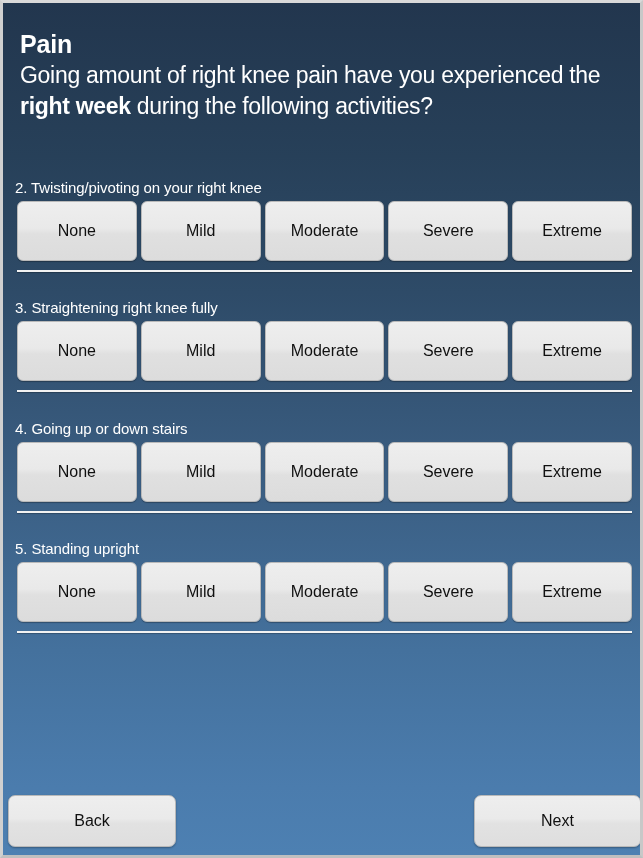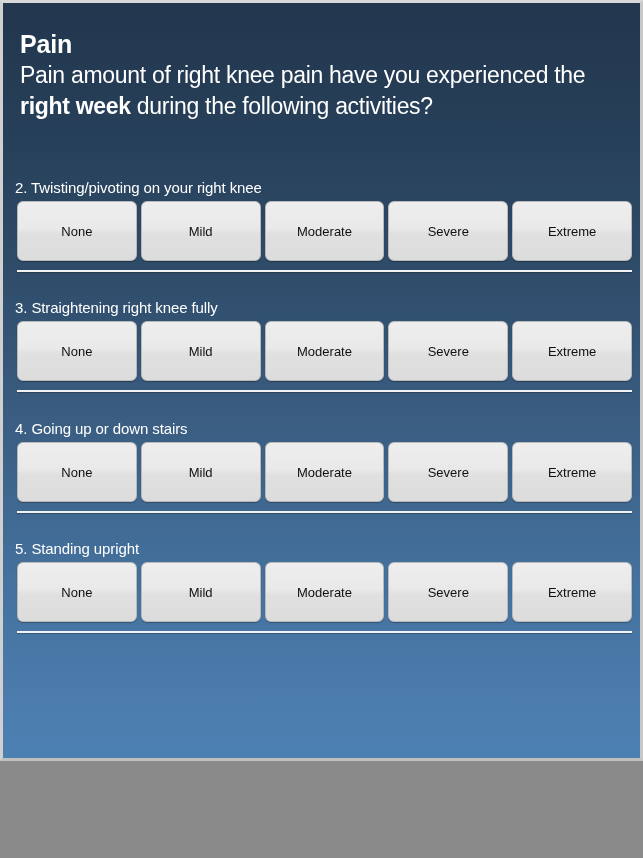--- a/index.html
+++ b/index.html
@@ -6,21 +6,21 @@
     margin: 0;
     padding: 0;
     background: #8a8a8a;
   }
   body {
     font-family: "Liberation Sans", sans-serif;
   }
   #app {
     position: relative;
     width: 643px;
-    height: 761px;
+    height: 858px;
     overflow: hidden;
     background: linear-gradient(to bottom,
                 #23374f 0%,
                 #2b4563 22%,
                 #365party 22%,
                 #3a5d83 52%,
                 #477aac 84%,
                 #4c7fb1 100%);
     box-sizing: border-box;
     border-top: 3px solid #d9d9d9;
@@ -83,21 +83,21 @@
     flex: 1 1 0;
     height: 60px;
     background: linear-gradient(to bottom, #eeeeee 0%, #e9e9e9 45%, #e0e0e0 55%, #dcdcdc 100%);
     border: 1px solid #b9b9b9;
     border-radius: 6px;
     box-sizing: border-box;
     display: flex;
     align-items: center;
     justify-content: center;
     color: #101010;
-    font-size: 13px;
+    font-size: 16px;
     box-shadow: 0 1px 1px rgba(0,0,0,0.28);
     cursor: pointer;
     user-select: none;
   }
   .divider {
     height: 2px;
     background: #f2f2f2;
     margin: 9px 14px 0 14px;
     box-shadow: 0 1px 1px rgba(0,0,0,0.25);
   }
@@ -123,21 +123,21 @@
   #next-btn { left: 471px; top: 792px; width: 167px; }
 </style>
 </head>
 <body>
 
 <div id="app">
   <div id="inner">
 
     <div class="header">
       <div class="title">Pain</div>
-      <div class="subtitle"><span>Pain amount of right knee pain have you experienced the </span><b>right week</b><span> during the following activities?</span></div>
+      <div class="subtitle"><span>Going amount of right knee pain have you experienced the </span><b>right week</b><span> during the following activities?</span></div>
     </div>
 
     <div class="group" style="top:176px;">
       <div class="q-label">2. Twisting/pivoting on your right knee</div>
       <div class="options">
         <div class="opt">None</div>
         <div class="opt">Mild</div>
         <div class="opt">Moderate</div>
         <div class="opt">Severe</div>
         <div class="opt">Extreme</div>

